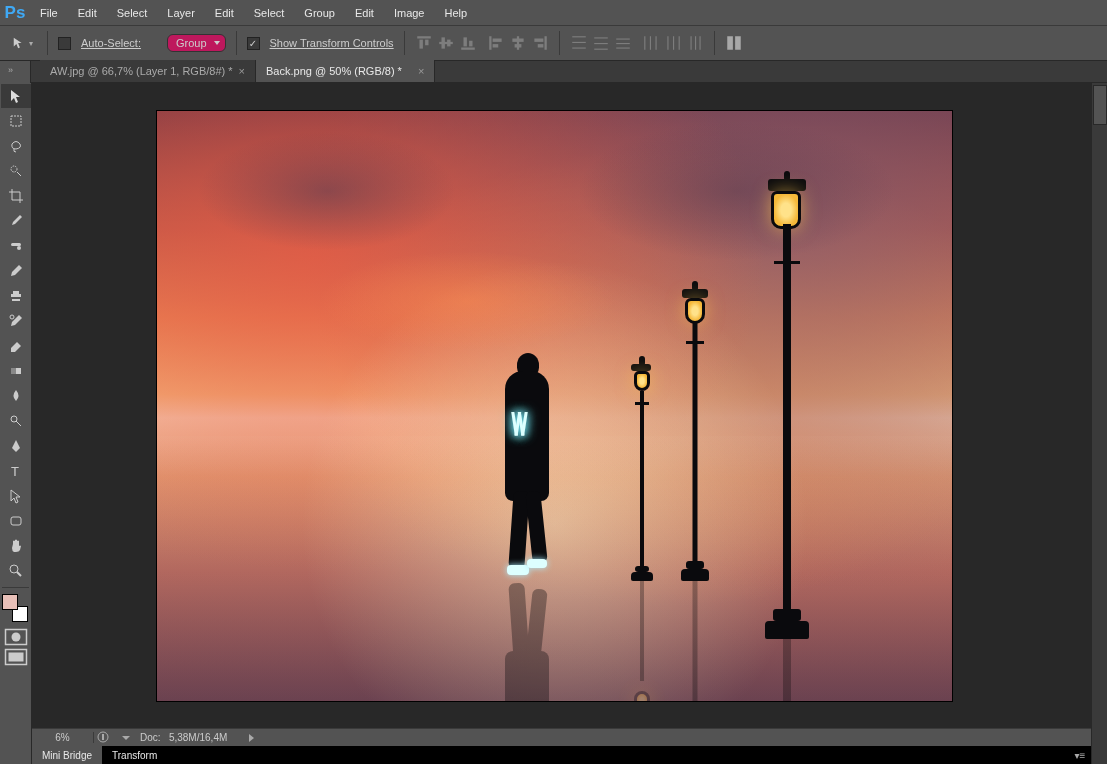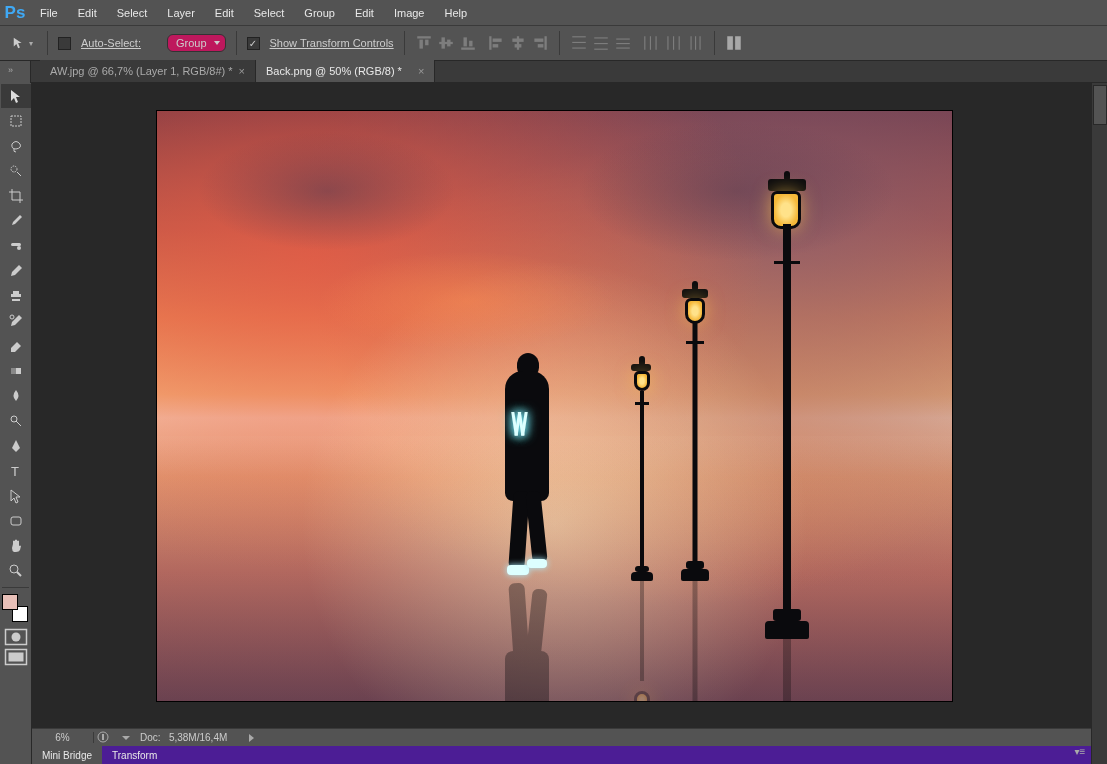--- a/index.html
+++ b/index.html
@@ -109,21 +109,21 @@
 .lamp-reflect { transform: scaleY(-1); opacity: 0.3; }
 
 
 .statusbar { position: absolute; left: 32px; right: 16px; bottom: 18px; height: 18px; background: #535353; border-top: 1px solid #3a3a3a; display: flex; align-items: center; font-size: 10px; color: #ccc; }
 .statusbar .zoom { width: 62px; text-align: center; border-right: 1px solid #3a3a3a; padding: 0 4px; }
 .statusbar .docinfo { padding: 0 16px 0 28px; position: relative; }
 .statusbar .caret { position: absolute; left: 10px; top: 4px; border-left: 4px solid transparent; border-right: 4px solid transparent; border-top: 4px solid #aaa; }
 .statusbar .play { margin-left: 6px; border-top: 4px solid transparent; border-bottom: 4px solid transparent; border-left: 5px solid #aaa; }
 
 
-.bottomtabs { position: absolute; left: 32px; right: 16px; bottom: 0; height: 18px; background: #4c1d95; display: flex; font-size: 10px; }
+.bottomtabs { position: absolute; left: 32px; right: 16px; bottom: 0; height: 18px; background: #000000; display: flex; align-items: center; font-size: 10px; }
 .bottomtabs .btab { padding: 0 10px; height: 18px; display: flex; align-items: center; color: #e8e8e8; }
 .bottomtabs .btab.active { background: #535353; }
 .bottomtabs .spacer { flex: 1; }
 .bottomtabs .panel-menu { width: 22px; text-align: center; color: #aaa; }
 
 .small-icon { width:14px; height:14px; }
 </style>
 </head>
 <body>
 

